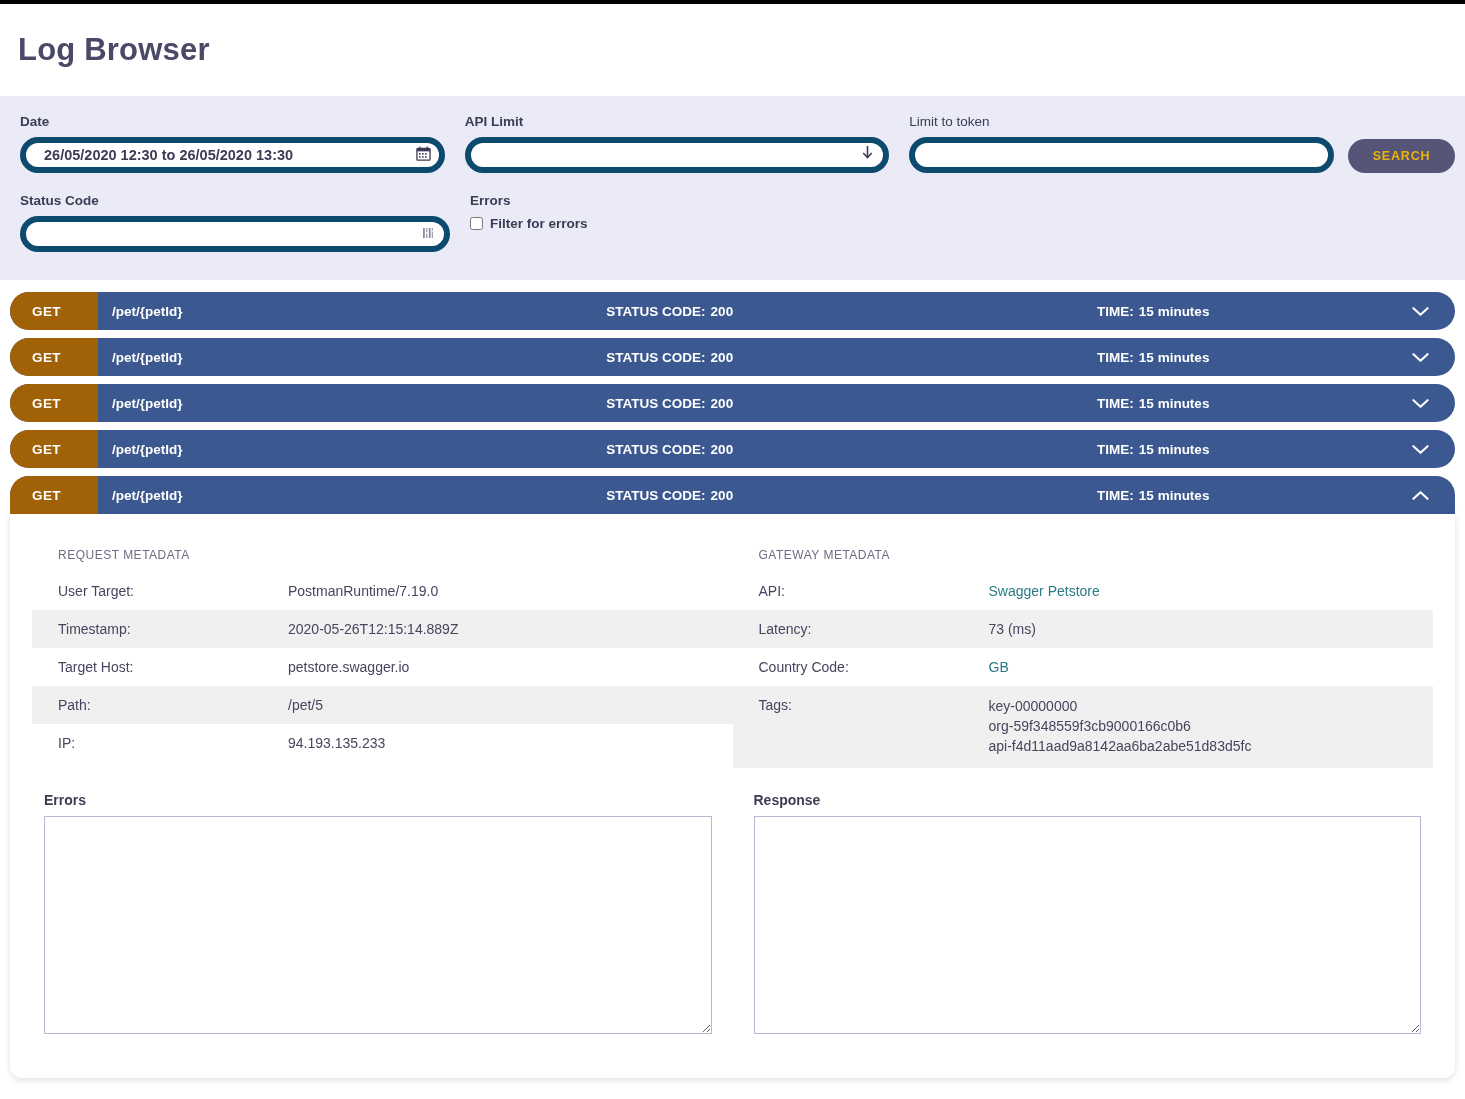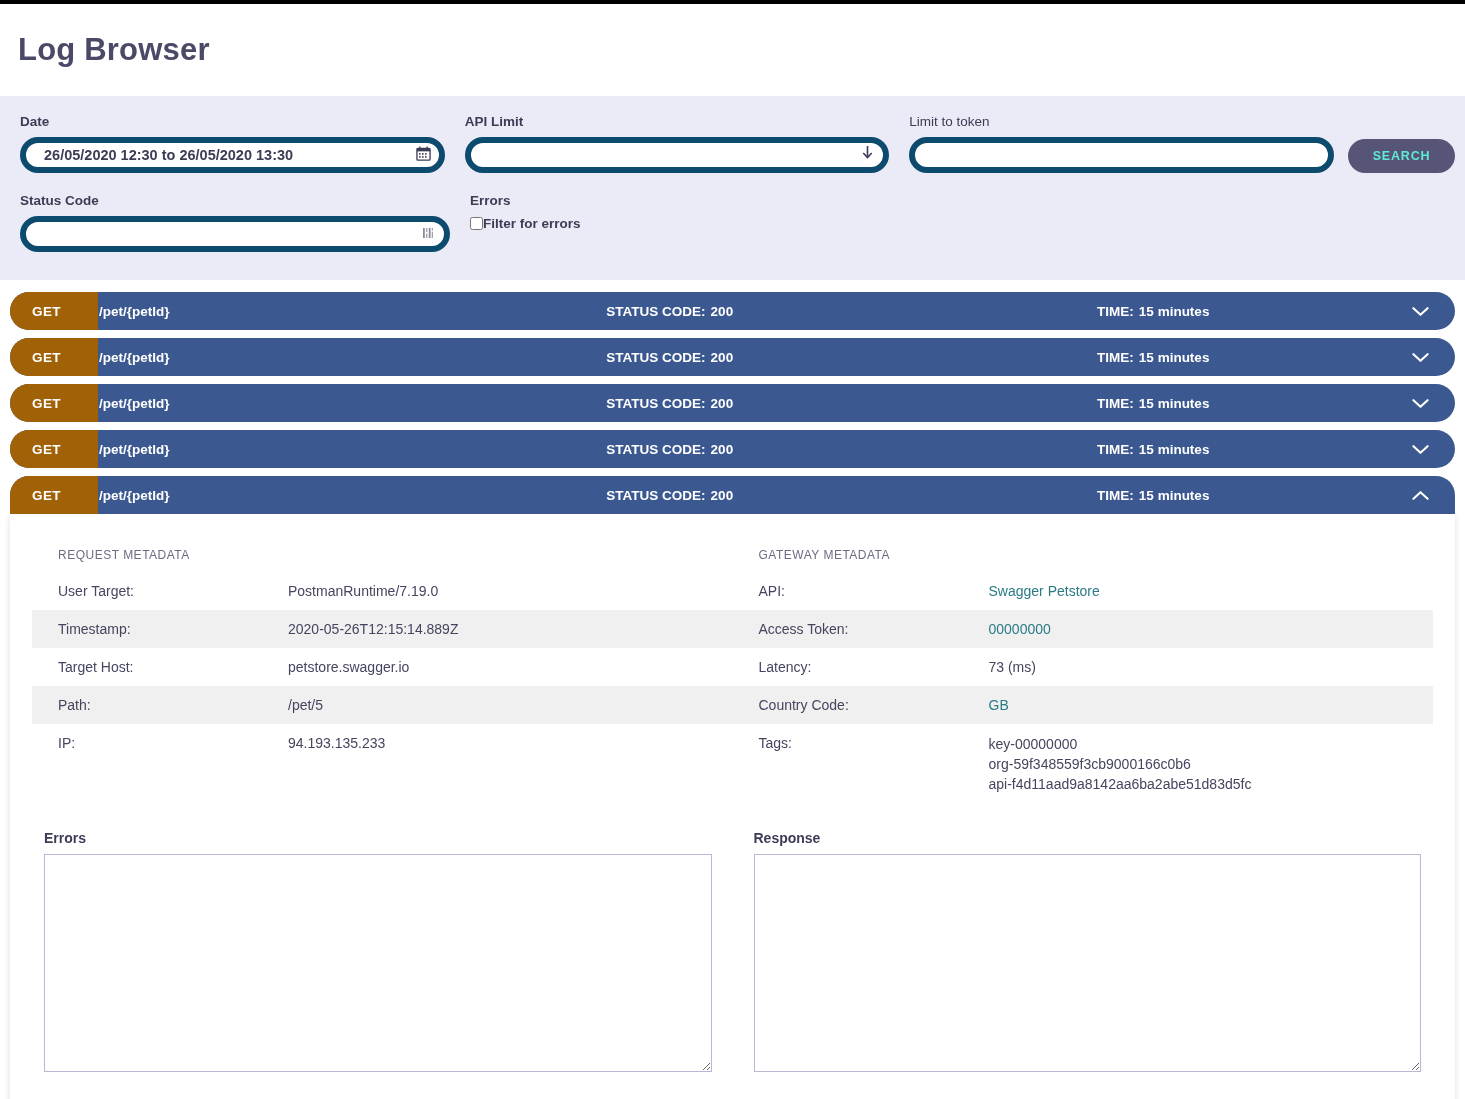--- a/index.html
+++ b/index.html
@@ -72,33 +72,33 @@
   .grp-api   { width: 430px; margin-left: 20px; }
   .grp-token { width: 430px; margin-left: 20px; }
   .grp-status{ width: 430px; margin-left: 10px; margin-top: 20px; }
   .grp-errors{ width: 430px; margin-left: 20px; margin-top: 20px; }
 
   .search-button {
     margin-left: 14px;
     height: 34px;
     min-width: 107px;
     background: #565577;
-    color: #5eead4;
+    color: #eab308;
     border: none;
     border-radius: 17px;
     font-size: 12.5px;
     font-weight: bold;
     letter-spacing: 0.8px;
     cursor: pointer;
     font-family: "Liberation Sans", sans-serif;
     text-align: center;
   }
 
   .second-row { display: flex; align-items: flex-start; }
-  .checkbox-line { display: flex; align-items: center; margin-top: 0; }
+  .checkbox-line { display: flex; align-items: center; gap: 7px; margin-top: 0; }
   .checkbox-line input[type=checkbox] {
     width: 13px; height: 13px; margin: 0; accent-color: #565577;
   }
   .checkbox-label { font-size: 13.5px; font-weight: bold; color: #3c3c55; }
 
   .barcode-icon { display: inline-block; }
 
   
   .log-list { padding: 12px 10px 0 10px; background: #ffffff; }
   .log-entry { margin-bottom: 8px; }
@@ -123,21 +123,21 @@
     display: flex;
     align-items: center;
     padding-left: 22px;
     font-size: 13.5px;
     font-weight: bold;
     letter-spacing: 0.4px;
   }
   .log-path {
     display: flex;
     align-items: center;
-    padding-left: 1px;
+    padding-left: 14px;
     font-size: 13.5px;
     font-weight: bold;
     width: 330px;
   }
   .log-status, .log-time {
     display: flex;
     align-items: center;
     justify-content: center;
     font-size: 13.5px;
     flex: 1;
@@ -416,26 +416,20 @@
           <div class="meta-title">GATEWAY METADATA</div>
           <table class="meta">
             <tbody>
                 <tr>
               <td class="key">API:</td>
               <td class="val">
                 <a href="#">Swagger Petstore</a>
               </td>
             </tr>
             <tr>
-              <td class="key">Access Token:</td>
-              <td class="val">
-                <a href="#">00000000</a>
-              </td>
-            </tr>
-            <tr>
               <td class="key">Latency:</td>
               <td class="val">73 (ms)</td>
             </tr>
             <tr>
               <td class="key">Country Code:</td>
               <td class="val">
                 <a href="#">GB</a>
               </td>
             </tr>
             <tr>

